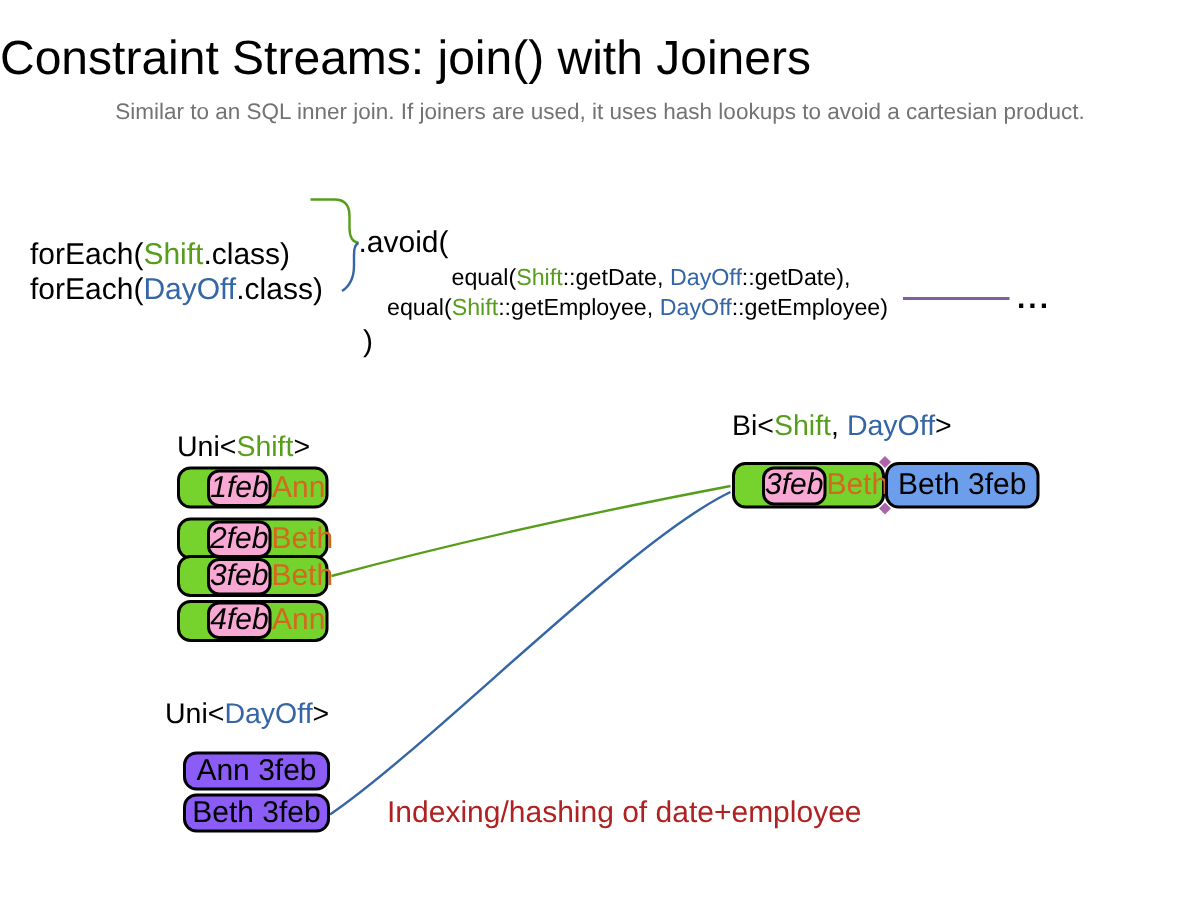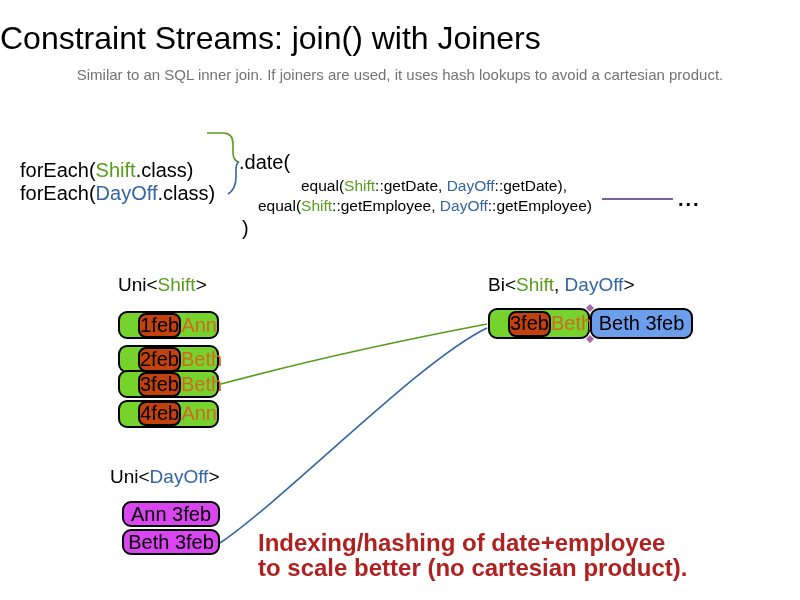--- a/index.html
+++ b/index.html
@@ -19,40 +19,40 @@
   .ellipsis{font-size:20px;letter-spacing:2px;font-weight:bold;}
   
   svg.overlay{position:absolute;top:0;left:0;width:800px;height:600px;}
   
   .tbl-label{font-size:19px;}
   
   .srow{position:absolute;left:118px;width:101px;height:28px;box-sizing:border-box;
         background:#76d32e;border:2.5px solid #000;border-radius:9px;
         display:flex;align-items:center;}
   .date-cell{box-sizing:border-box;width:47px;height:25px;margin-left:18px;
-        border:2.5px solid #000;border-radius:8px;background:#c2410c;
+        border:2.5px solid #000;border-radius:8px;background:#f9a8d4;
         display:flex;align-items:center;justify-content:center;
-        font-size:20px;color:#000;}
+        font-size:20px;color:#000;font-style:italic;}
   .name-cell{flex:1;text-align:center;font-size:20px;color:#d2691e;}
   
   .drow{position:absolute;left:122px;width:98px;height:26px;box-sizing:border-box;
-        background:#d946ef;border:2.5px solid #000;border-radius:9px;
+        background:#8b5cf6;border:2.5px solid #000;border-radius:9px;
         display:flex;align-items:center;justify-content:center;
         font-size:20px;color:#000;}
   
   .bi-green{position:absolute;left:488px;top:308px;width:102px;height:31px;box-sizing:border-box;
         background:#76d32e;border:2.5px solid #000;border-radius:9px;
         display:flex;align-items:center;}
   .bi-green .date-cell{height:26px;}
   .bi-blue{position:absolute;left:590px;top:308px;width:103px;height:31px;box-sizing:border-box;
         background:#6d9eeb;border:2.5px solid #000;border-radius:9px;
         display:flex;align-items:center;justify-content:center;
         font-size:20px;color:#000;}
   
-  .note{font-size:24px;color:#b02121;line-height:25px;font-weight:bold;}
+  .note{font-size:20px;color:#b02121;line-height:25px;}
 </style>
 </head>
 <body>
 
 <svg class="overlay">
 
   <path d="M 207 133 L 223 133 Q 233 133 233 144 L 233 152 Q 233 161 239 162" fill="none" stroke="#579d1c" stroke-width="1.6"></path>
 
   <path d="M 228 194 Q 236 189 236 177 L 236 170 Q 236 163 239 162" fill="none" stroke="#3465a4" stroke-width="1.6"></path>
 
@@ -66,31 +66,31 @@
   <path d="M 590 335 l 4 4 -4 4 -4 -4 z" fill="#a967a9"></path>
 </svg>
 
 <div class="abs title">Constraint Streams: join() with Joiners</div>
 <div class="abs subtitle">Similar to an SQL inner join. If joiners are used, it uses hash lookups to avoid a cartesian product.</div>
 
 <div class="abs code-lg" style="left:20px;top:122px;margin-top:37px;"><span>forEach(</span><span class="cls-shift">Shift</span><span>.class)</span></div>
 
 <div class="abs code-lg" style="left:20px;top:182px;"><span>forEach(</span><span class="cls-dayoff">DayOff</span><span>.class)</span></div>
 
-<div class="abs code-lg" style="left:239px;top:151px;">.date(</div>
+<div class="abs code-lg" style="left:239px;top:151px;">.avoid(</div>
 
 <div class="abs code-sm" style="left:258px;top:177px;margin-left:43px;"><span>equal(</span><span class="cls-shift">Shift</span><span>::getDate, </span><span class="cls-dayoff">DayOff</span><span>::getDate),</span></div>
 
 <div class="abs code-sm" style="left:258px;top:197px;"><span>equal(</span><span class="cls-shift">Shift</span><span>::getEmployee, </span><span class="cls-dayoff">DayOff</span><span>::getEmployee)</span></div>
 
 <div class="abs code-lg" style="left:242px;top:217px;">)</div>
 
 <div class="abs ellipsis" style="left:678px;top:188px;">...</div>
 
-<div class="abs tbl-label" style="left:118px;top:274px;"><span>Uni&lt;</span><span class="cls-shift">Shift</span><span>&gt;</span></div>
+<div class="abs tbl-label" style="left:118px;top:288px;"><span>Uni&lt;</span><span class="cls-shift">Shift</span><span>&gt;</span></div>
 
 <div class="srow" style="top:311px;">
   <span class="date-cell">1feb</span>
   <span class="name-cell">Ann</span>
 </div>
 <div class="srow" style="top:345px;">
   <span class="date-cell">2feb</span>
   <span class="name-cell">Beth</span>
 </div>
 <div class="srow" style="top:370px;">
@@ -110,14 +110,13 @@
 </div>
 <div class="bi-blue">Beth 3feb</div>
 
 <div class="abs tbl-label" style="left:110px;top:466px;"><span>Uni&lt;</span><span class="cls-dayoff">DayOff</span><span>&gt;</span></div>
 
 <div class="drow" style="top:501px;">Ann 3feb</div>
 <div class="drow" style="top:529px;">Beth 3feb</div>
 
 <div class="abs note" style="left:258px;top:530px;">
   <div>Indexing/hashing of date+employee</div>
-  <div>to scale better (no cartesian product).</div>
 </div>
 
 </body></html>

